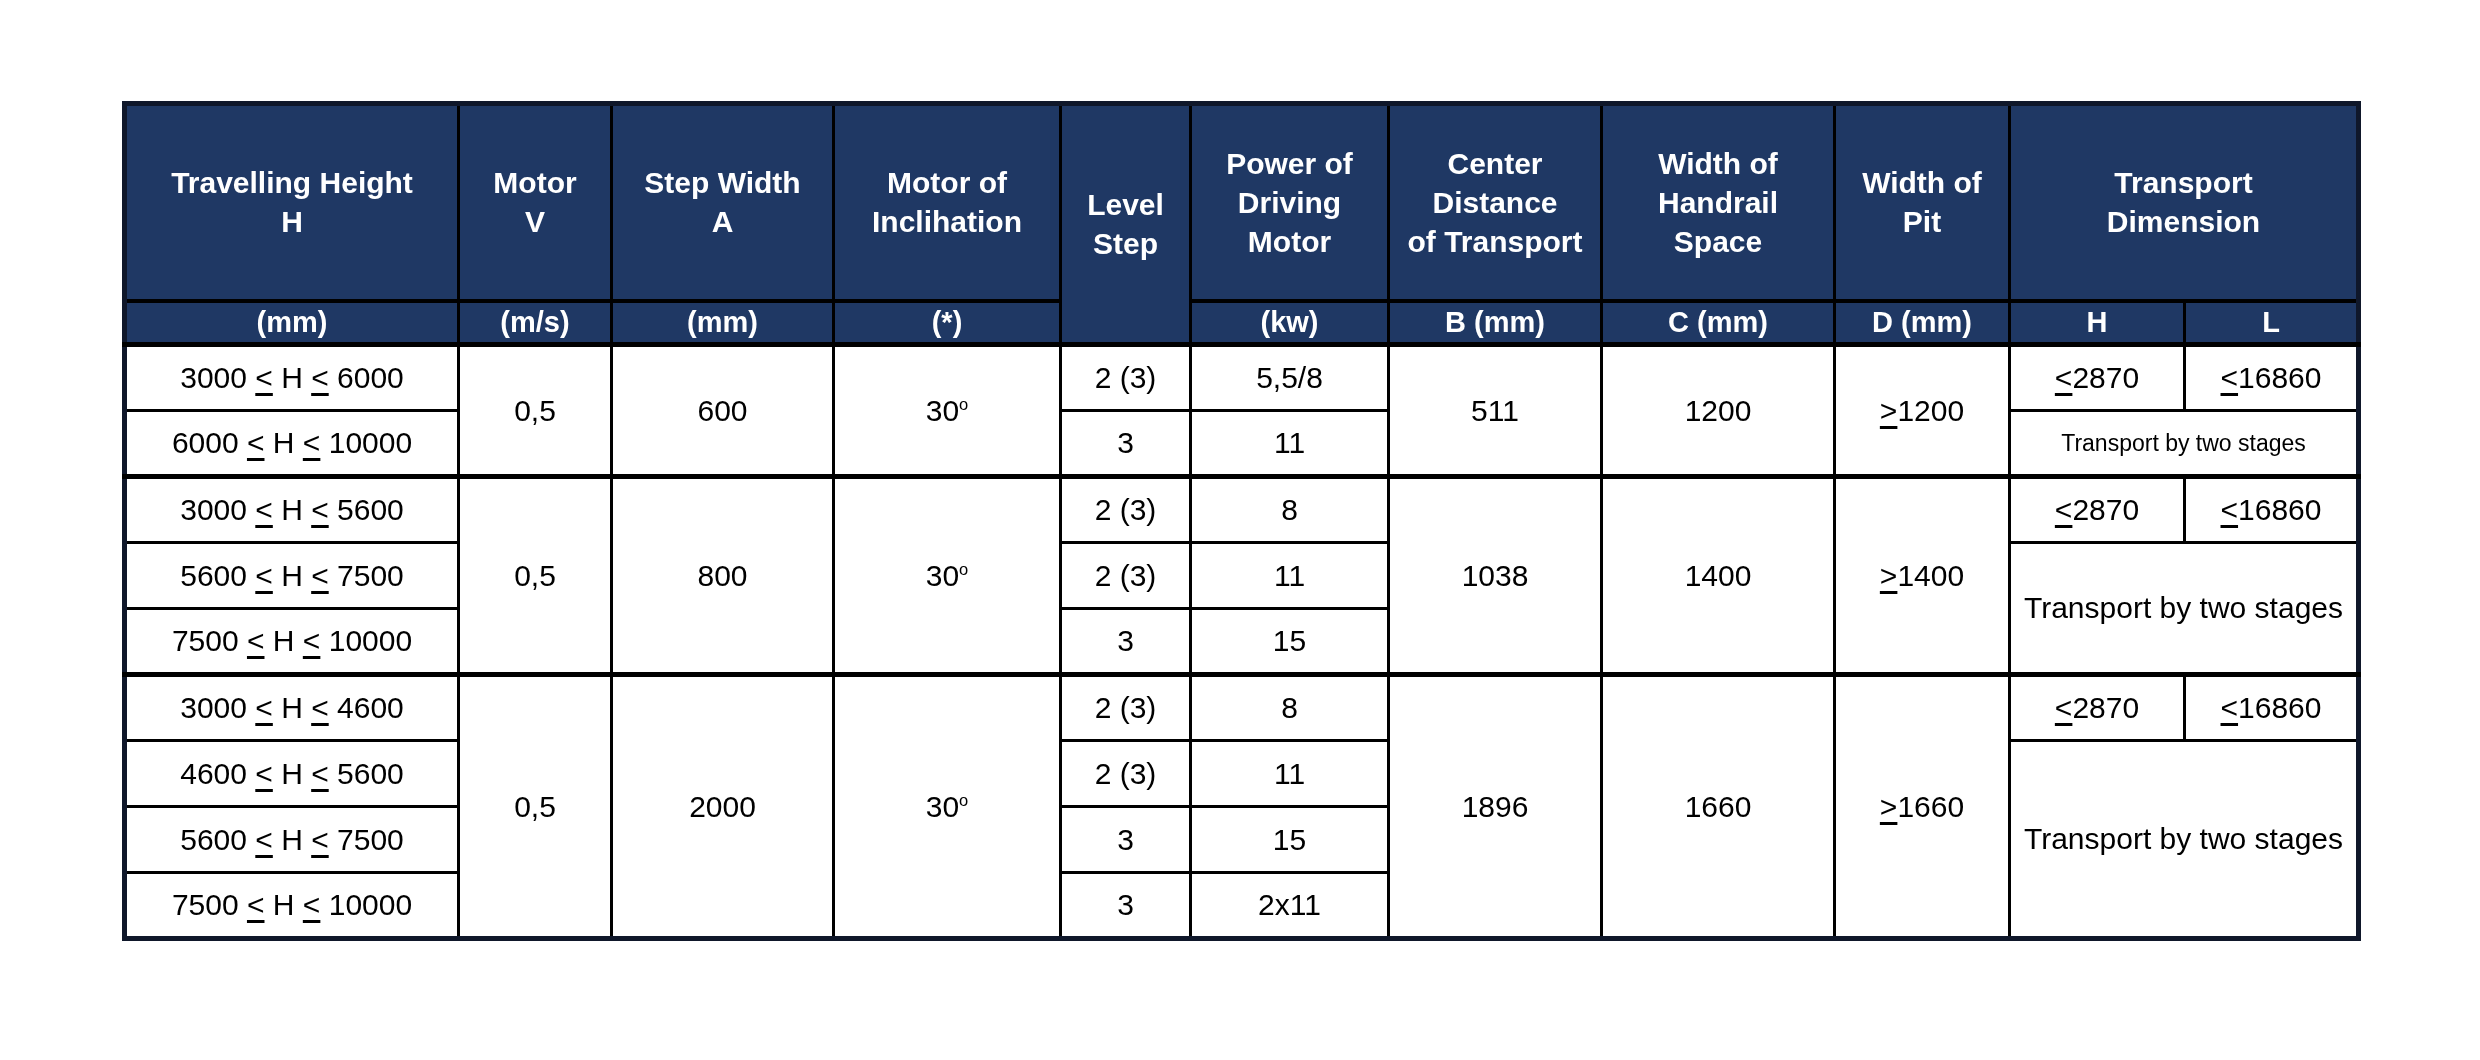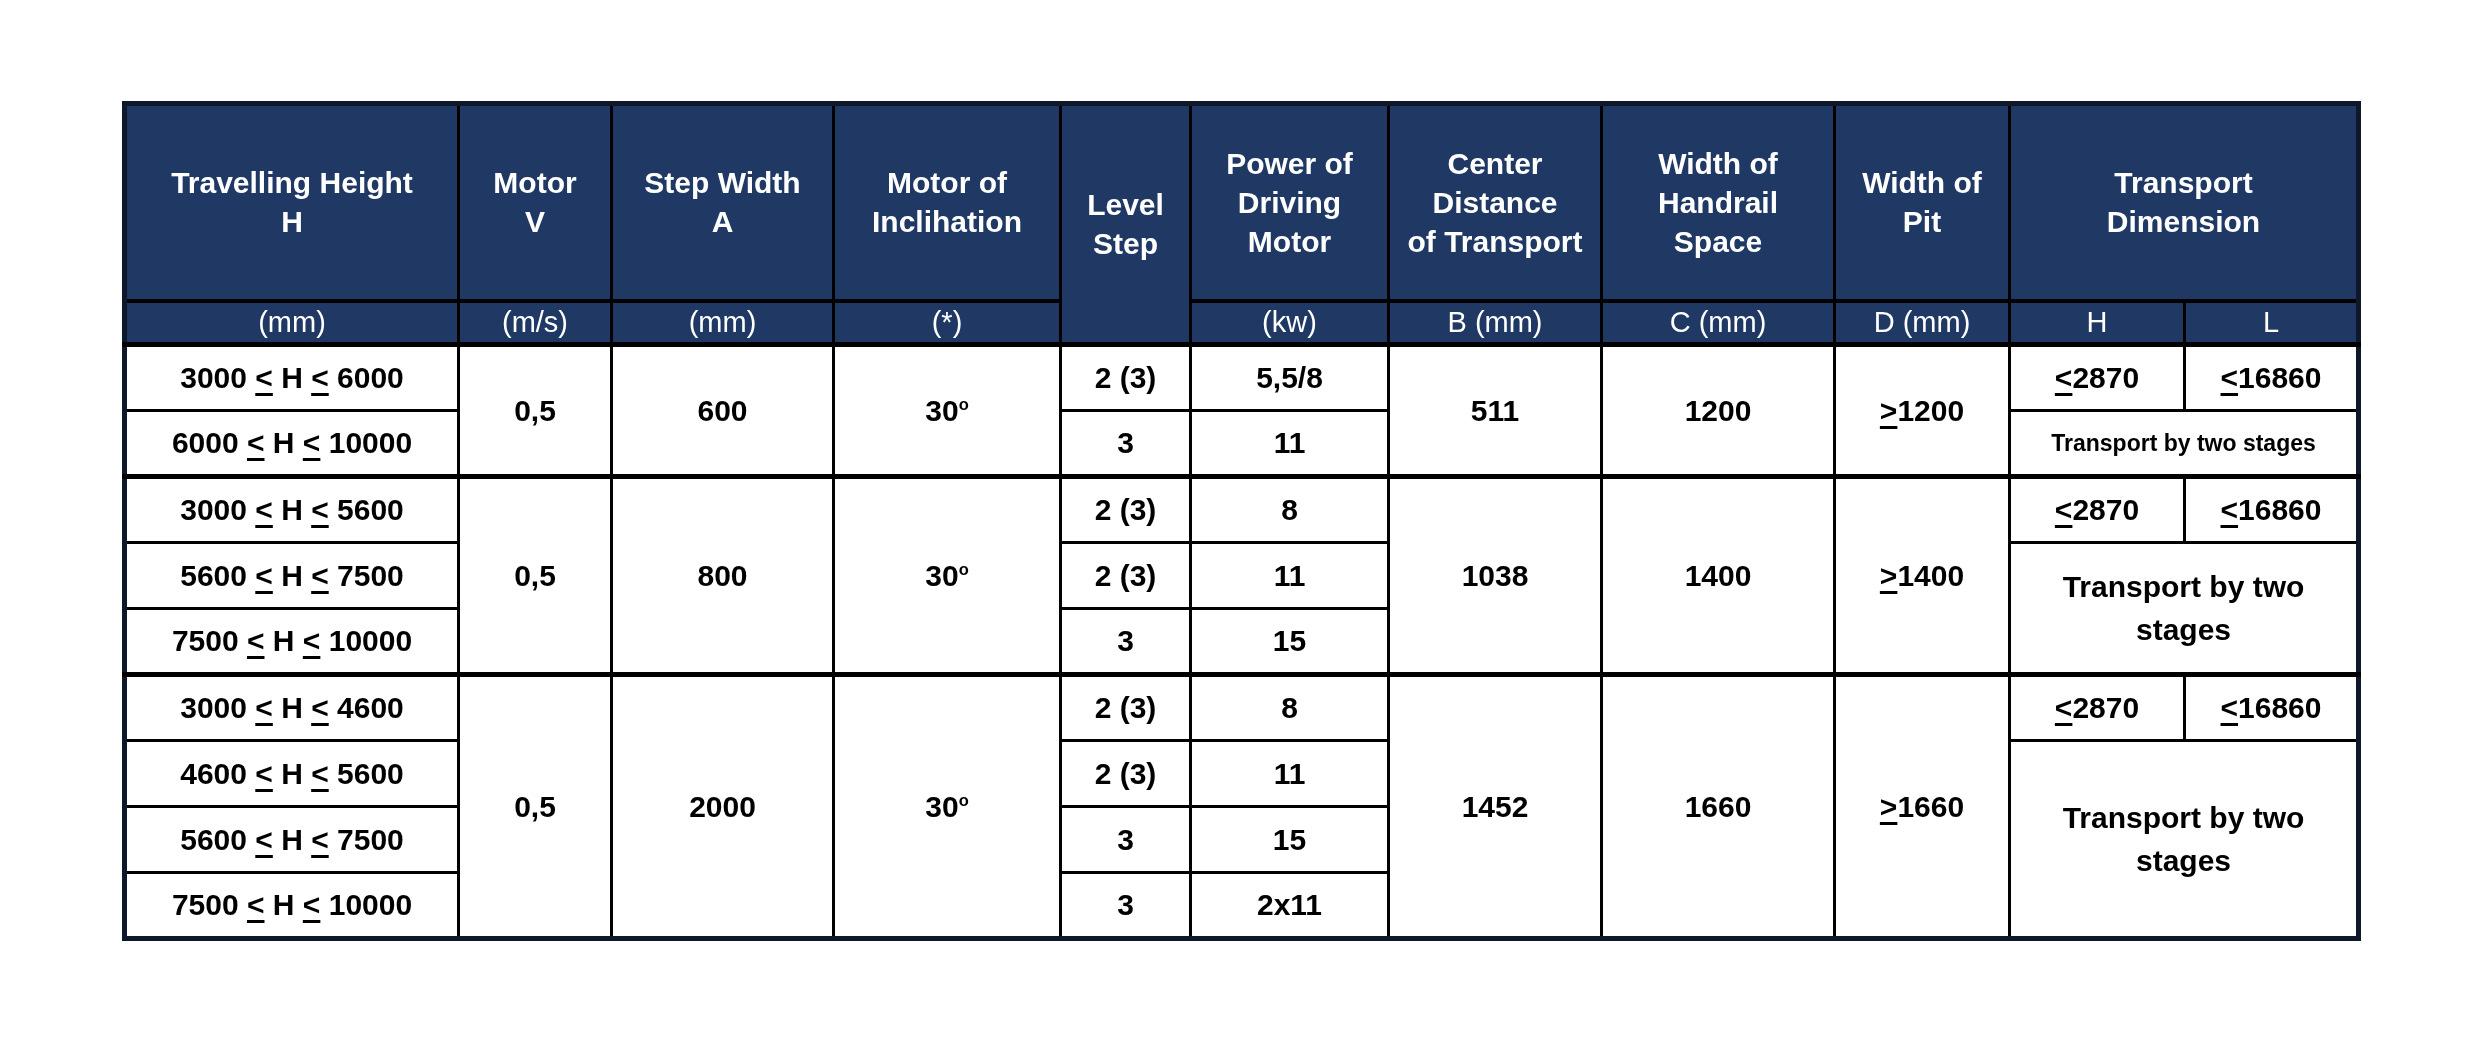--- a/index.html
+++ b/index.html
@@ -40,29 +40,29 @@
   }
   tr.hdr-main { height: 197px; }
   tr.hdr-main th {
     font-weight: bold;
     font-size: 30px;
     line-height: 1.3;
     border-bottom-width: 4px;
   }
   tr.hdr-units { height: 44px; }
   tr.hdr-units th {
-    font-weight: normal;
+    font-weight: bold;
     font-size: 29px;
     border-top-width: 4px;
     border-bottom-width: 5px;
   }
   th.span-two-rows {
     border-bottom-width: 5px;
   }
-  tbody tr { height: 66px; font-weight: bold; }
+  tbody tr { height: 66px; }
   tbody td {
     font-size: 30px;
     color: #000000;
     background: #ffffff;
   }
   tr.group-start td { border-top-width: 5px; }
   td.note {
     font-size: 30px;
     line-height: 1.45;
   }
@@ -184,21 +184,21 @@
         <td>15</td>
       </tr>
 
       <tr class="group-start">
         <td>3000 <span class="ineq">&lt;</span> H <span class="ineq">&lt;</span> 4600</td>
         <td rowspan="4">0,5</td>
         <td rowspan="4">2000</td>
         <td rowspan="4">30<sup class="deg">o</sup></td>
         <td>2 (3)</td>
         <td>8</td>
-        <td rowspan="4">1452</td>
+        <td rowspan="4">1896</td>
         <td rowspan="4">1660</td>
         <td rowspan="4"><span class="ineq">&gt;</span>1660</td>
         <td><span class="ineq">&lt;</span>2870</td>
         <td><span class="ineq">&lt;</span>16860</td>
       </tr>
       <tr>
         <td>4600 <span class="ineq">&lt;</span> H <span class="ineq">&lt;</span> 5600</td>
         <td>2 (3)</td>
         <td>11</td>
         <td colspan="2" rowspan="3" class="note">Transport by two stages</td>

